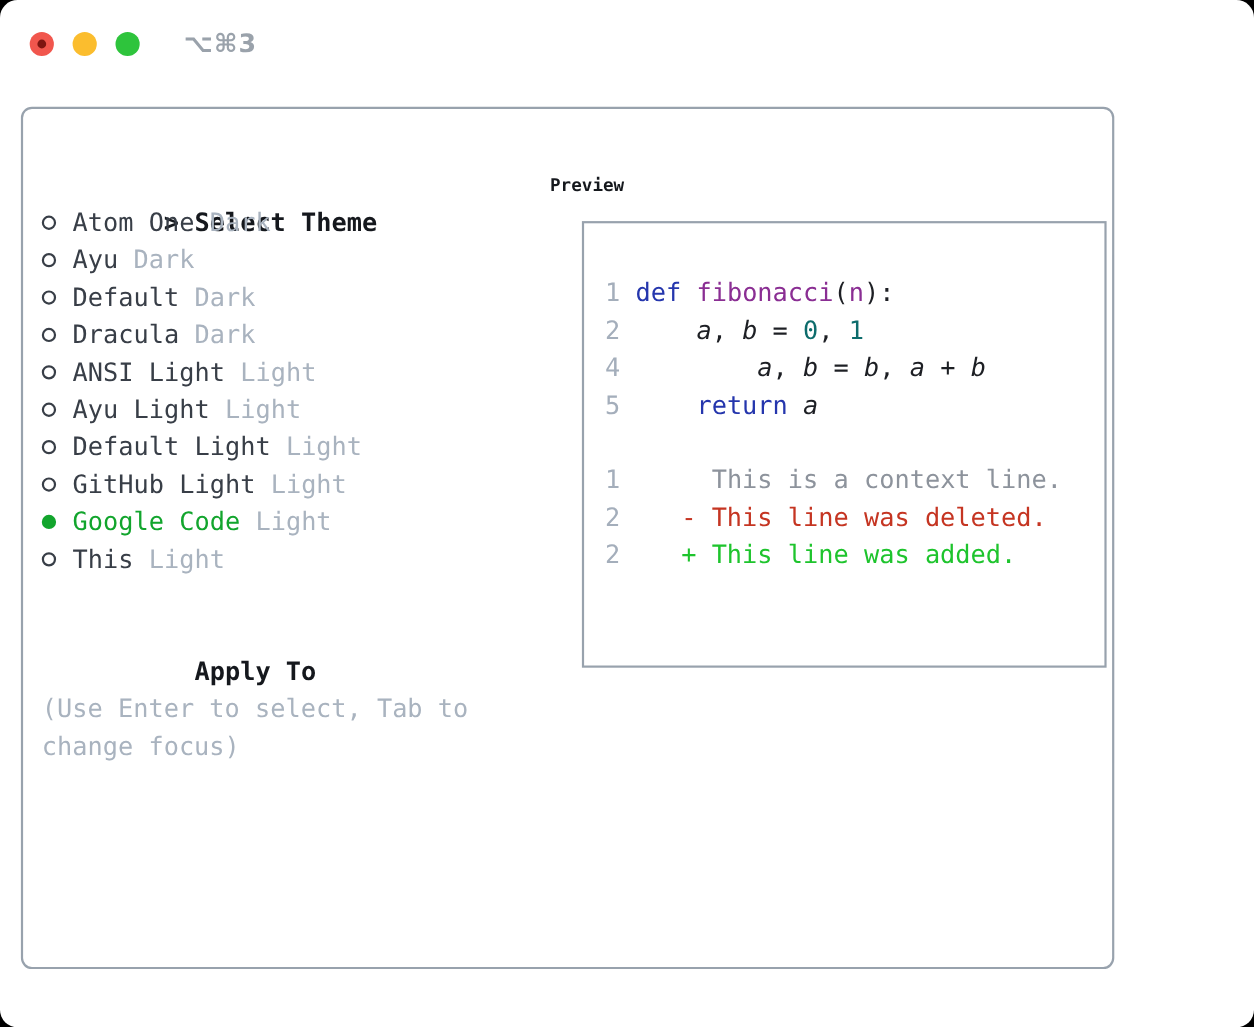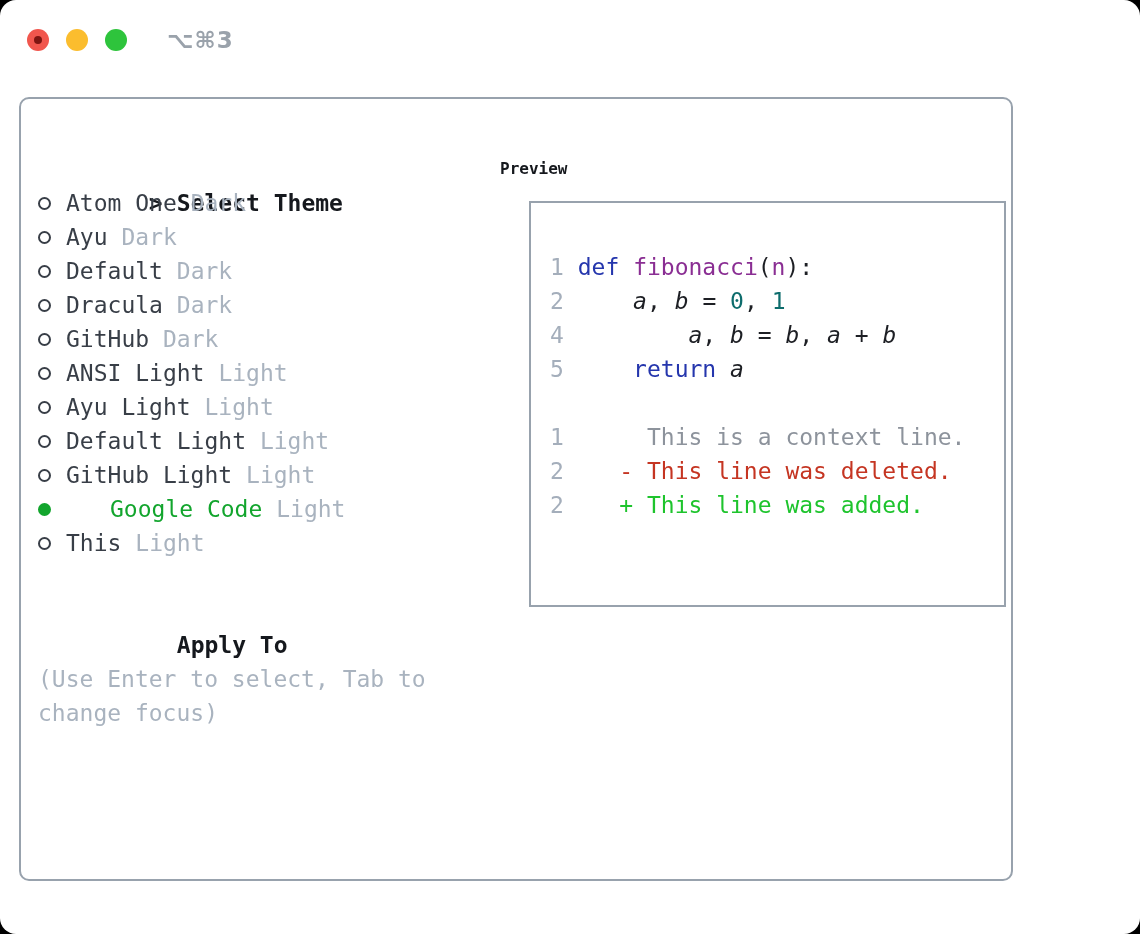--- a/index.html
+++ b/index.html
@@ -18,21 +18,21 @@
 
   .panel { position:absolute; left:19px; top:97px; width:994px; height:784px; border:2px solid var(--border); border-radius:10px; background:#fff; }
 
   .leftcol { position:absolute; left:17px; top:53px; font-size:23px; line-height:34px; color:var(--text_dark); }
   .row { height:34px; white-space:pre; }
   .marker { display:inline-block; width:28px; }
   .cursor { font-weight:700; color:var(--text_black); }
   .hdr { font-weight:700; color:var(--text_black); }
   .circle { display:inline-block; width:13px; height:13px; border:2px solid var(--text_dark); border-radius:50%; vertical-align:1.5px; }
   .circle.filled { border-color:var(--accent_green); background:var(--accent_green); }
-  .name.sel { color:var(--accent_green);margin-left:44px; }
+  .name.sel { color:var(--accent_green); }
   .variant { color:var(--text_muted); margin-left:13.9px; }
   .spacer { height:34px; }
   .help { width:402px; color:var(--text_muted); line-height:34px; }
 
   .preview-title { position:absolute; left:479px; top:53px; font-size:16px; line-height:34px; font-weight:700; color:var(--text_black); }
   .preview-box { position:absolute; left:488px; top:102px; width:477px; height:406px; border:2px solid var(--border); padding:47px 0 0 19px; background:#fff;margin-left:20px; }
   .pline { white-space:pre; line-height:34px; font-size:23px; height:34px; }
   .tok-ln  { color:var(--line_no); }
   .tok-kw  { color:var(--syn_kw); }
   .tok-fn  { color:var(--syn_fn); }
@@ -60,21 +60,20 @@
     <div class="leftcol">
       <div class="row">
         <span class="marker cursor">&gt;</span><span class="hdr">Select Theme</span>
       </div>
 
       <div>
           <div class="row"><span class="marker"><span class="circle"></span></span><span class="name">Atom One</span><span class="variant">Dark</span></div>
           <div class="row"><span class="marker"><span class="circle"></span></span><span class="name">Ayu</span><span class="variant">Dark</span></div>
           <div class="row"><span class="marker"><span class="circle"></span></span><span class="name">Default</span><span class="variant">Dark</span></div>
           <div class="row"><span class="marker"><span class="circle"></span></span><span class="name">Dracula</span><span class="variant">Dark</span></div>
-          <div class="row"><span class="marker"><span class="circle"></span></span><span class="name">GitHub</span><span class="variant">Dark</span></div>
           <div class="row"><span class="marker"><span class="circle"></span></span><span class="name">ANSI Light</span><span class="variant">Light</span></div>
           <div class="row"><span class="marker"><span class="circle"></span></span><span class="name">Ayu Light</span><span class="variant">Light</span></div>
           <div class="row"><span class="marker"><span class="circle"></span></span><span class="name">Default Light</span><span class="variant">Light</span></div>
           <div class="row"><span class="marker"><span class="circle"></span></span><span class="name">GitHub Light</span><span class="variant">Light</span></div>
           <div class="row"><span class="marker"><span class="circle filled"></span></span><span class="name sel">Google Code</span><span class="variant">Light</span></div>
           <div class="row"><span class="marker"><span class="circle"></span></span><span class="name">This</span><span class="variant">Light</span></div>
         </div>
 
       <div class="spacer"></div>
 

